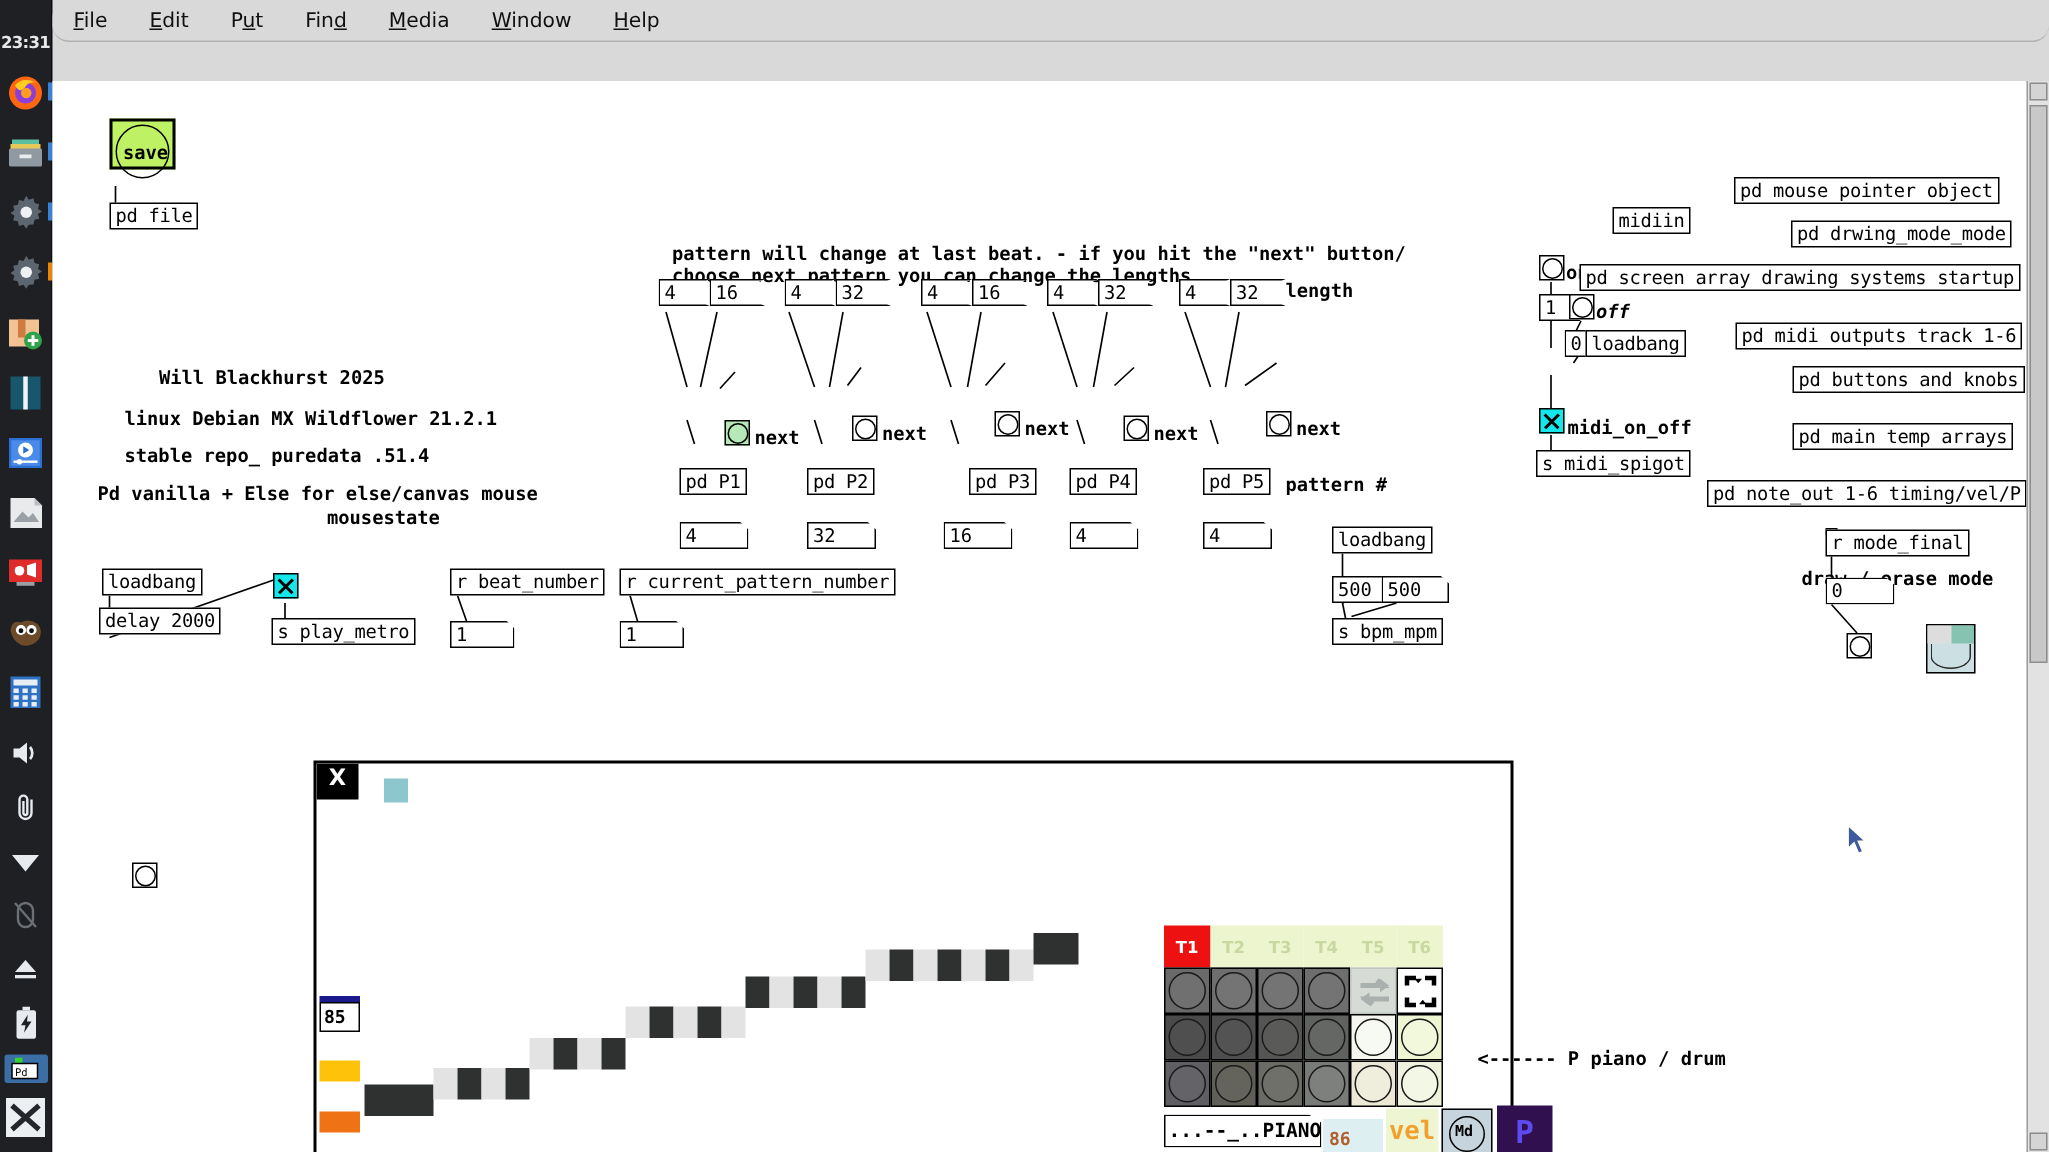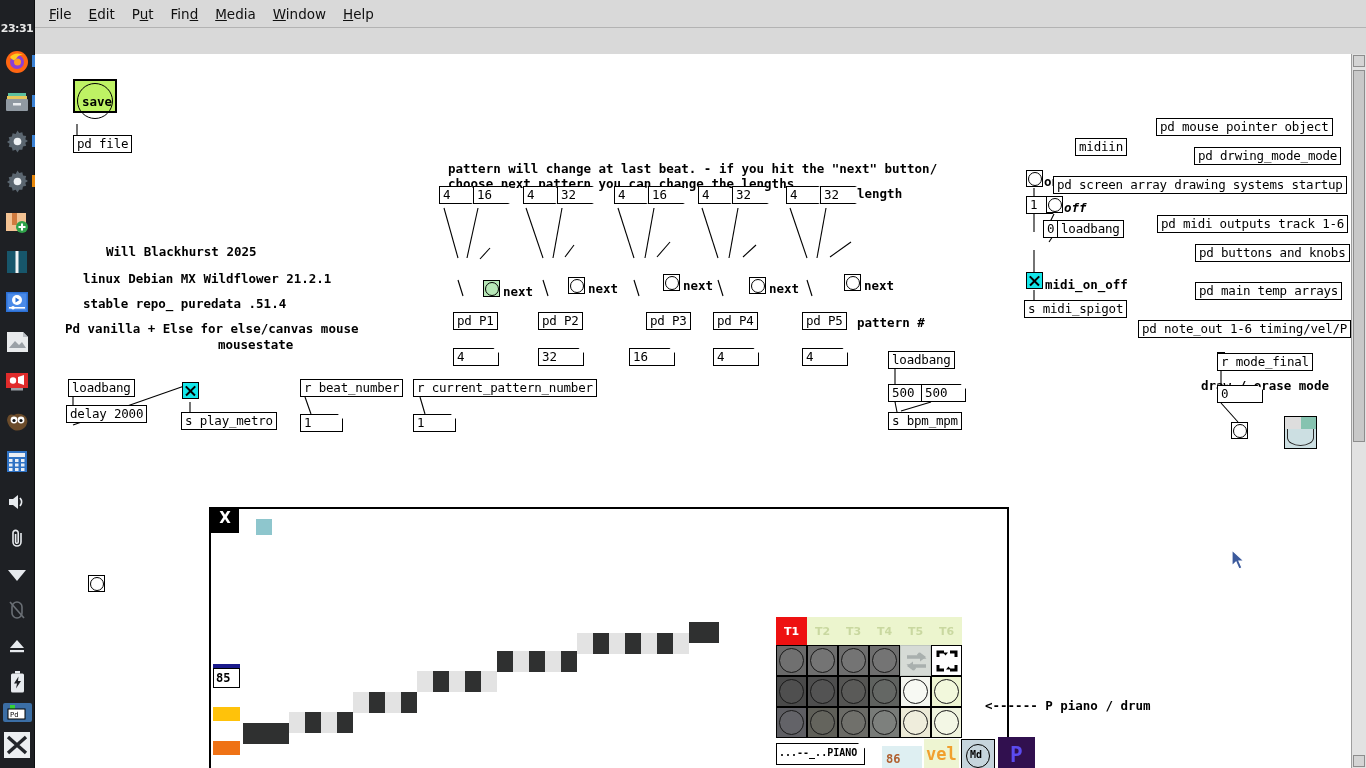--- a/index.html
+++ b/index.html
@@ -31,21 +31,21 @@
   #win { position:absolute; left:35px; top:0; width:1331px; height:768px; background:#d9d9d9; }
   #titlebar { height:26px; background:#22252a; position:relative; }
   #titlebar .ttl { position:absolute; left:0; right:0; top:5px; text-align:center;
                    color:#dfe3ea; font-size:12.5px; font-family:"DejaVu Sans", sans-serif; }
   #titlebar .ttl .path { color:#b9bfc9; }
   #wbtns { position:absolute; right:8px; top:4px; display:flex; gap:14px;
            color:#e4e7ec; font-size:13px; font-family:"DejaVu Sans", sans-serif; }
   #wbtns span { cursor:default; line-height:16px; }
 
   #menubar { height:28px; background:#d9d9d9; display:flex; align-items:center;
-             padding-left:14px; gap:17px; border-bottom:1px solid #b3b3b3; }
+             padding-left:14px; gap:28px; border-bottom:1px solid #b3b3b3;border-radius:11px; }
   #menubar .mi { font-size:13.5px; color:#101010; font-family:"DejaVu Sans", sans-serif; }
   #menubar .mi u { text-decoration:underline; }
 
   
   #canvas { position:absolute; left:0; top:54px; width:1331px; height:714px;
             background:#ffffff; overflow:hidden; }
   #vscroll { position:absolute; right:0; top:0; width:15px; height:714px;
              background:#e2e2e2; border-left:1px solid #9e9e9e; }
   #vscroll .thumb { position:absolute; left:1px; top:2px; width:12px; height:372px;
                     background:#c8c8c8; border:1px solid #8d8d8d; }
@@ -581,22 +581,22 @@
           </div>
         <div class="knob" style="background:#ebe9d6;">
             <div class="k" style="background:#efeddc;"></div>
           </div>
         <div class="knob" style="background:#eff3dd;">
             <div class="k" style="background:#f3f7e5;"></div>
           </div>
       </div>
 
       <div style="position:relative; height:30px; margin-top:5px;">
-        <div class="pd" style="left:0; top:0; width:89px; height:22px; border:1.5px solid #000; background:#fff;
-                    clip-path: polygon(0 0, 92% 0, 100% 25%, 100% 100%, 0 100%); padding:3px 2px 0 2px; font-size:10px; font-weight:bold;">...--_..PIANO</div>
+        <div class="pd" style="left:0; top:0; width:105px; height:22px; border:1.5px solid #000; background:#fff;
+                    clip-path: polygon(0 0, 92% 0, 100% 25%, 100% 100%, 0 100%); padding:3px 2px 0 2px; font-size:13px; font-weight:bold;">...--_..PIANO</div>
         <div class="pd" style="left:106px; top:3px; width:40px; height:25px; background:#deeff2; color:#b06030;
                     font-size:12px; font-weight:bold; padding:6px 0 0 4px;">86</div>
         <div class="pd" style="left:148px; top:-4px; width:35px; height:34px; background:#eef5d2; color:#f1a02e;
                     font-size:17px; font-weight:bold; padding:5px 0 0 2px;">vel</div>
         <div style="position:absolute; left:185px; top:-4px; width:34px; height:34px; background:#c6d5dd; border:1.5px solid #000;">
           <div style="position:absolute;left:4px;top:4px;width:24px;height:24px;border:1.5px solid #000;border-radius:50%;background:#c6d5dd;"></div>
           <div class="pd" style="left:8px; top:9px; font-size:10px; font-weight:bold;">Md</div>
         </div>
         <div style="position:absolute; left:222px; top:-6px; width:37px; height:36px; background:#31104f;">
           <div class="pd" style="left:12px; top:6px; font-size:21px; font-weight:bold; color:#5b4bf0;">P</div>

